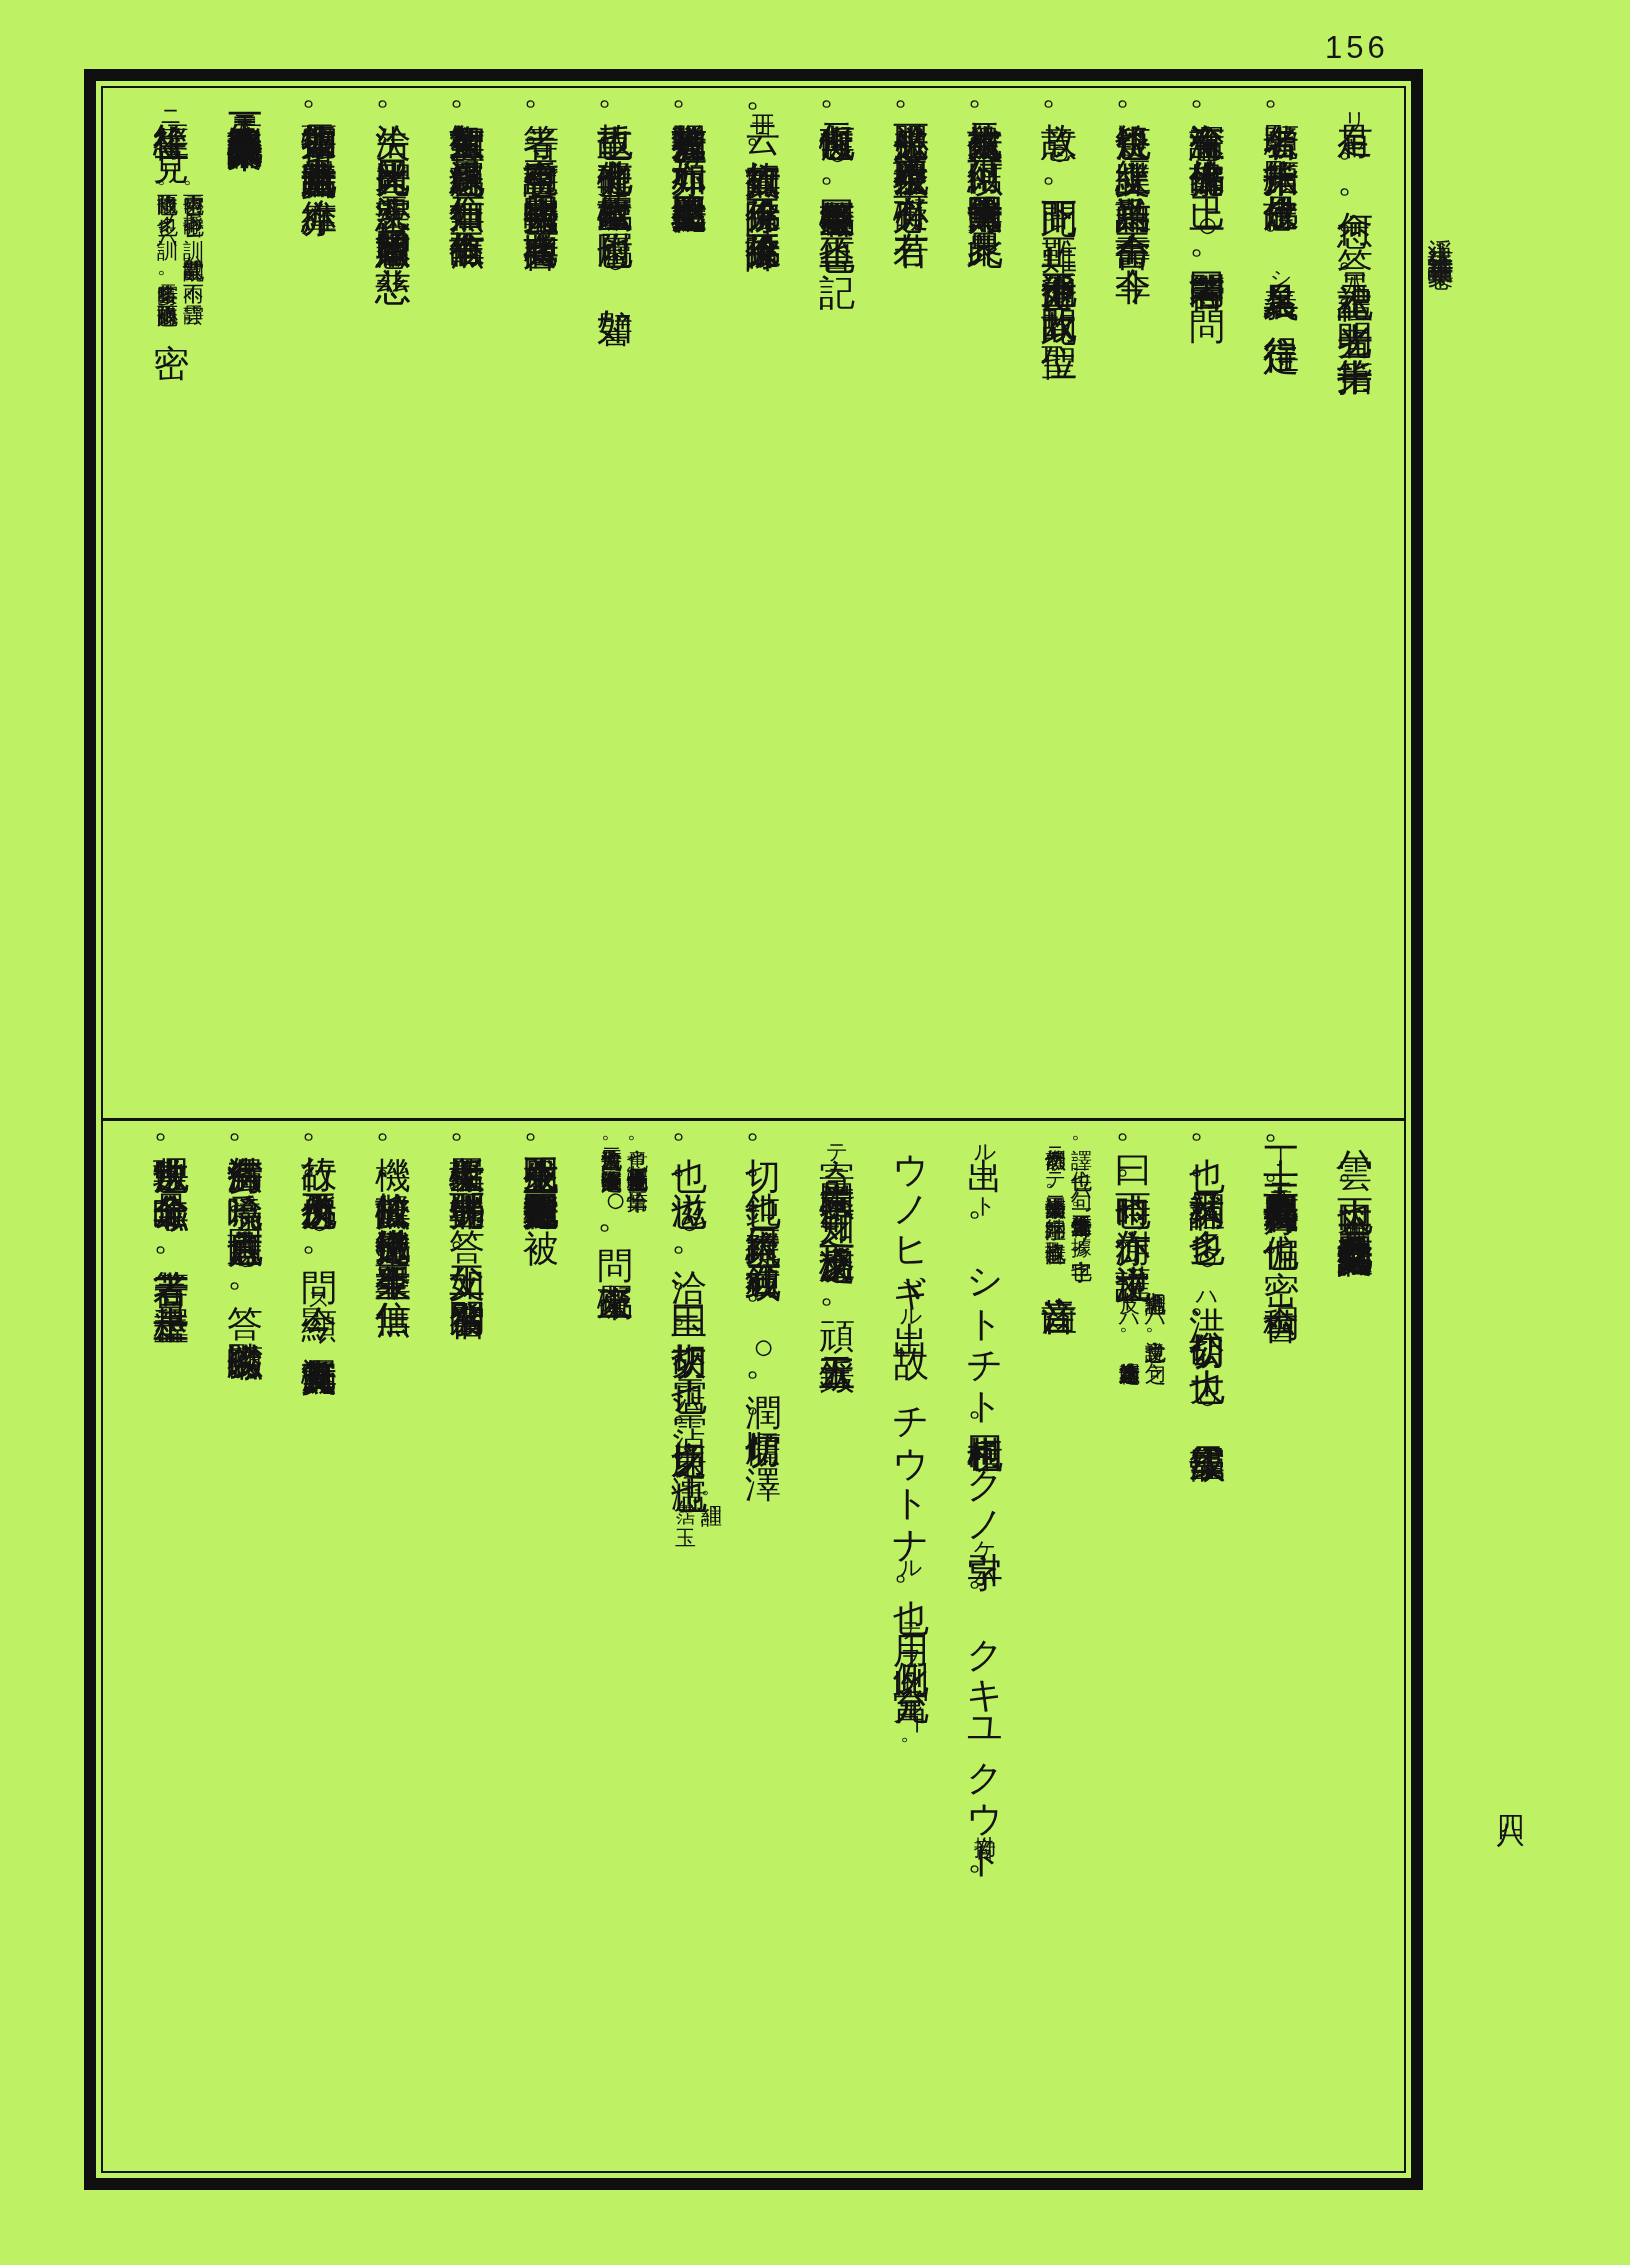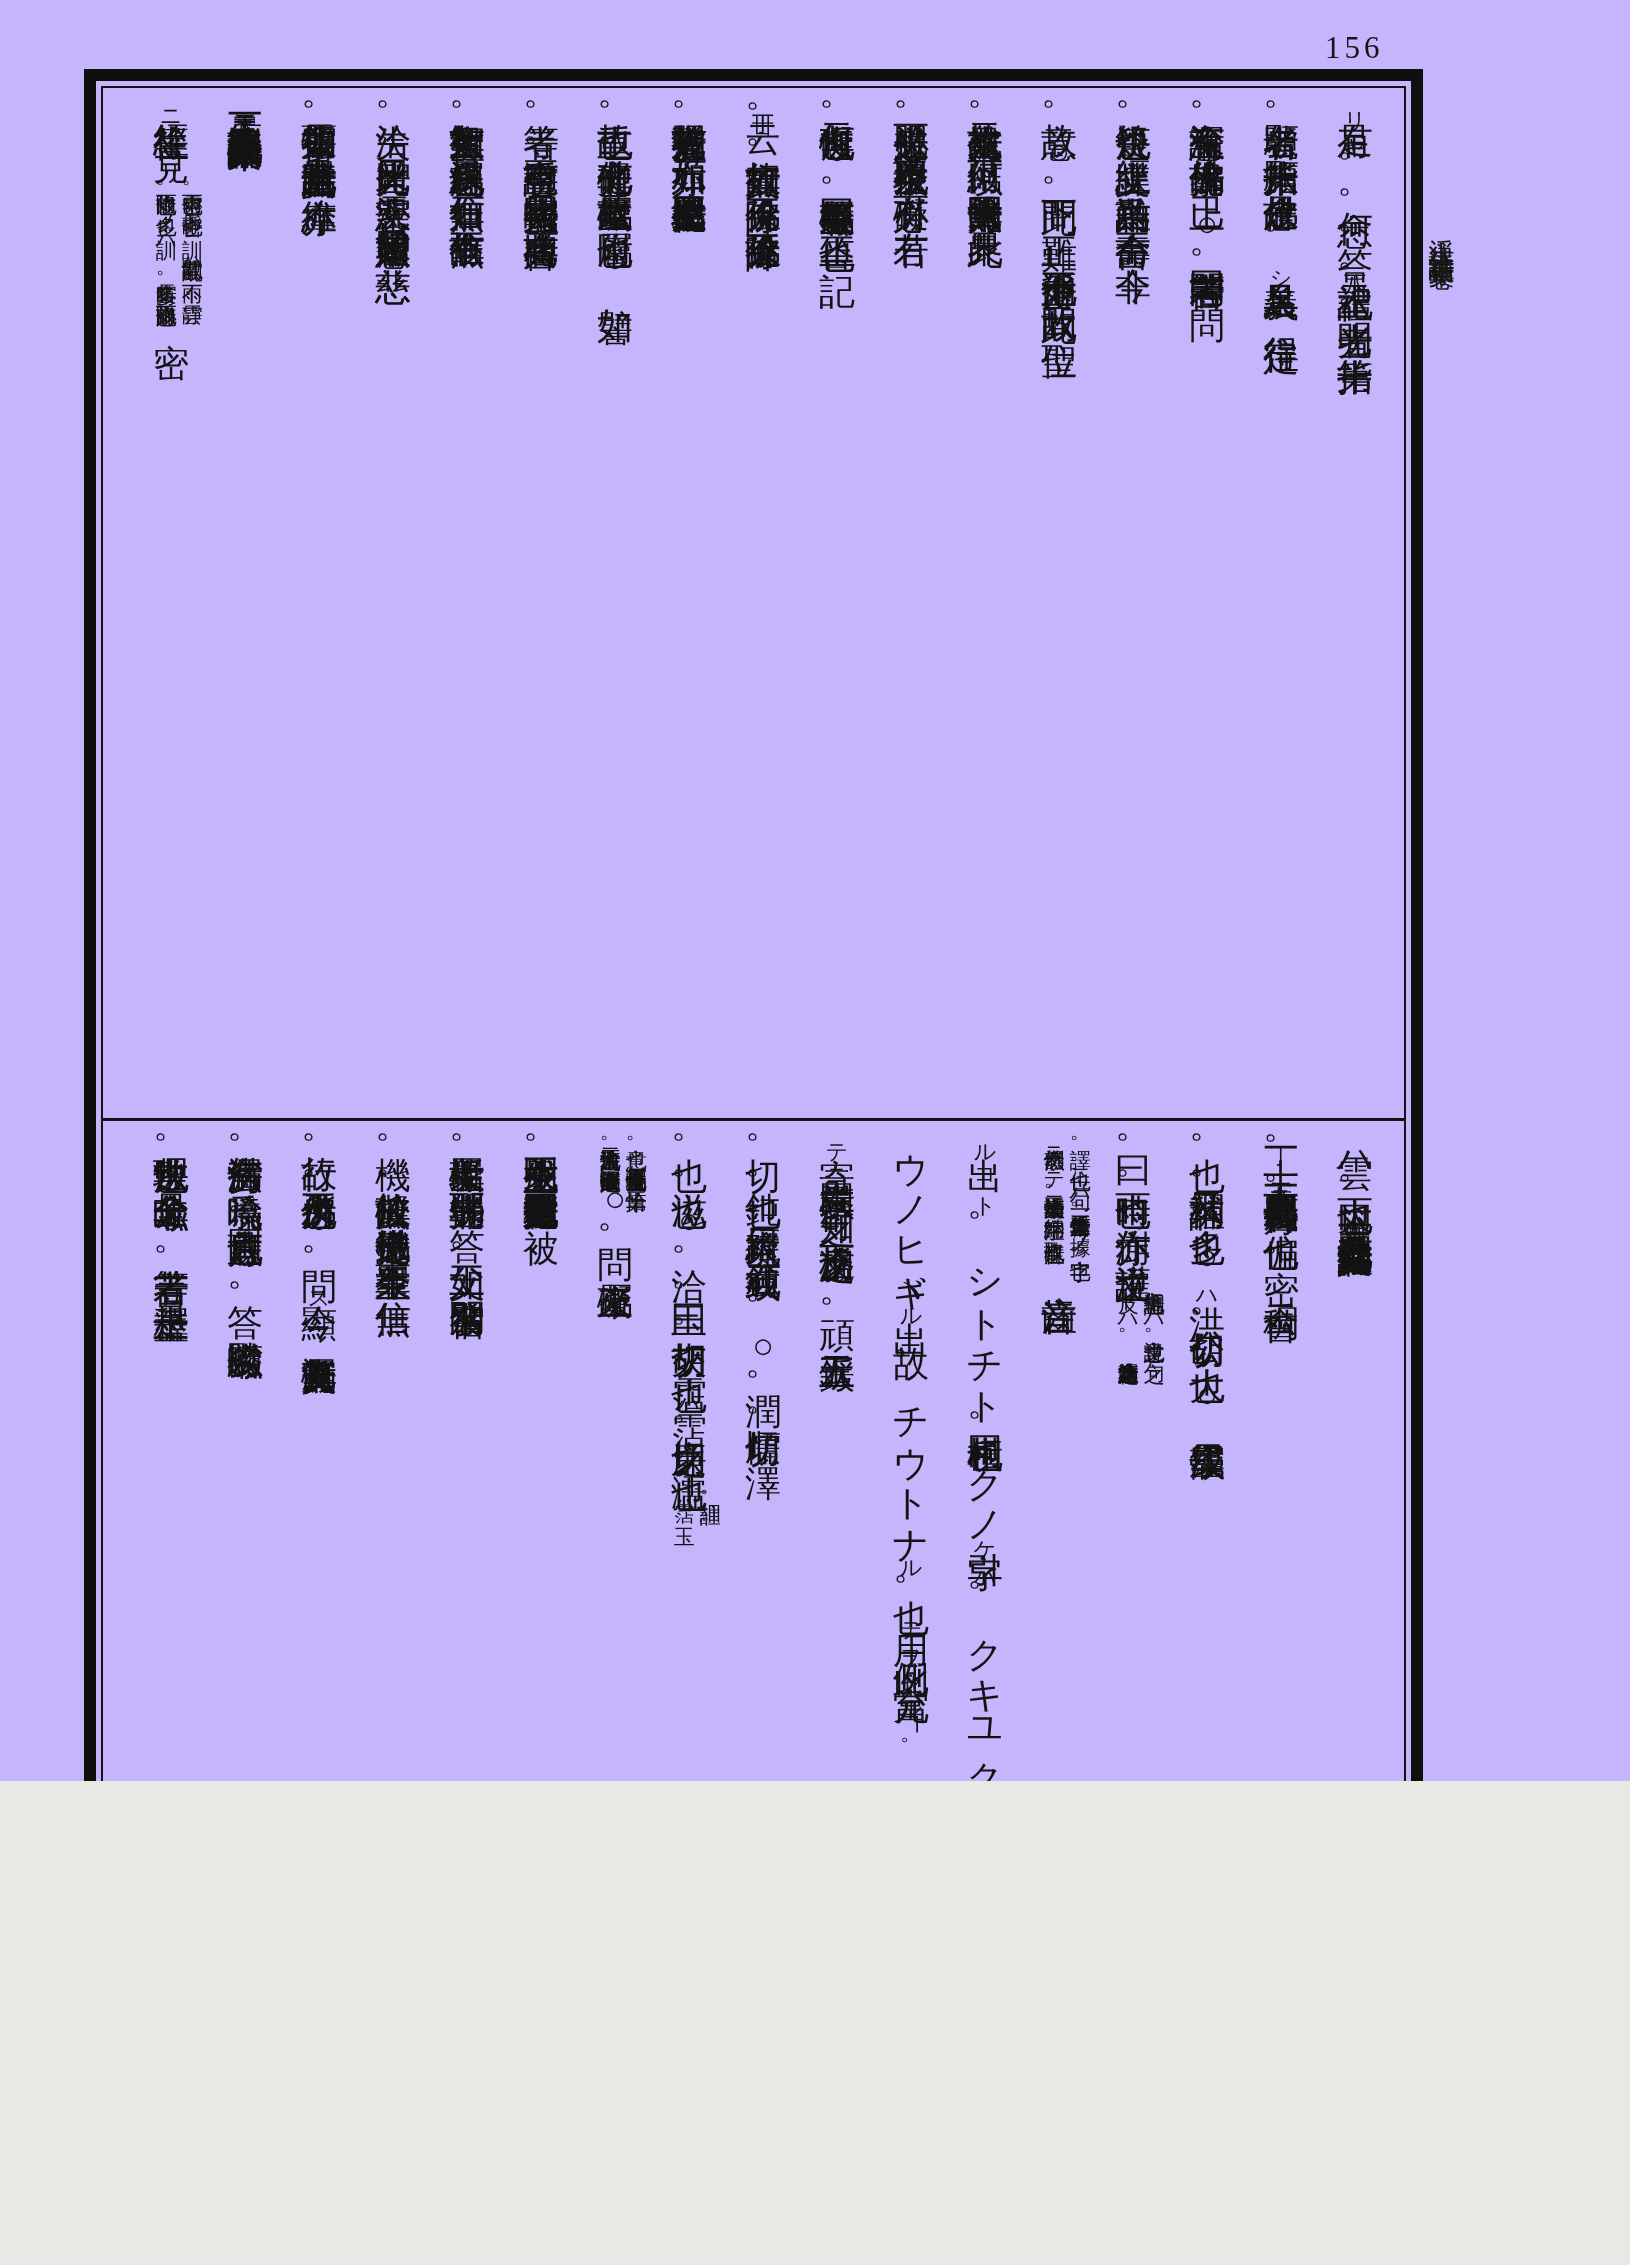--- a/index.html
+++ b/index.html
@@ -1,20 +1,20 @@
 <!DOCTYPE html>
 <html><head>
 <meta charset="utf-8">
 <style>
   * { margin:0; padding:0; box-sizing:border-box; }
   body { background:#e8e8e4; }
   .page {
-    position:relative; width:1631px; height:1781px;
-    background:#c4b5fd; color:#111;
-    font-family:Liberation Serif, serif;
+    position:relative; width:1631px; height:2265px;
+    background:#bef264; color:#111;
+    font-family:Liberation Sans, sans-serif;
     overflow:hidden;
   }
   .page-number {
     position:absolute; left:1325px; top:30px;
     font-size:31px; letter-spacing:4px; color:#151515;
   }
   .margin-title {
     position:absolute; left:1424px; top:218px; height:327px;
     writing-mode:vertical-rl; text-orientation:upright;
     font-size:26px; letter-spacing:3px; color:#171717;

